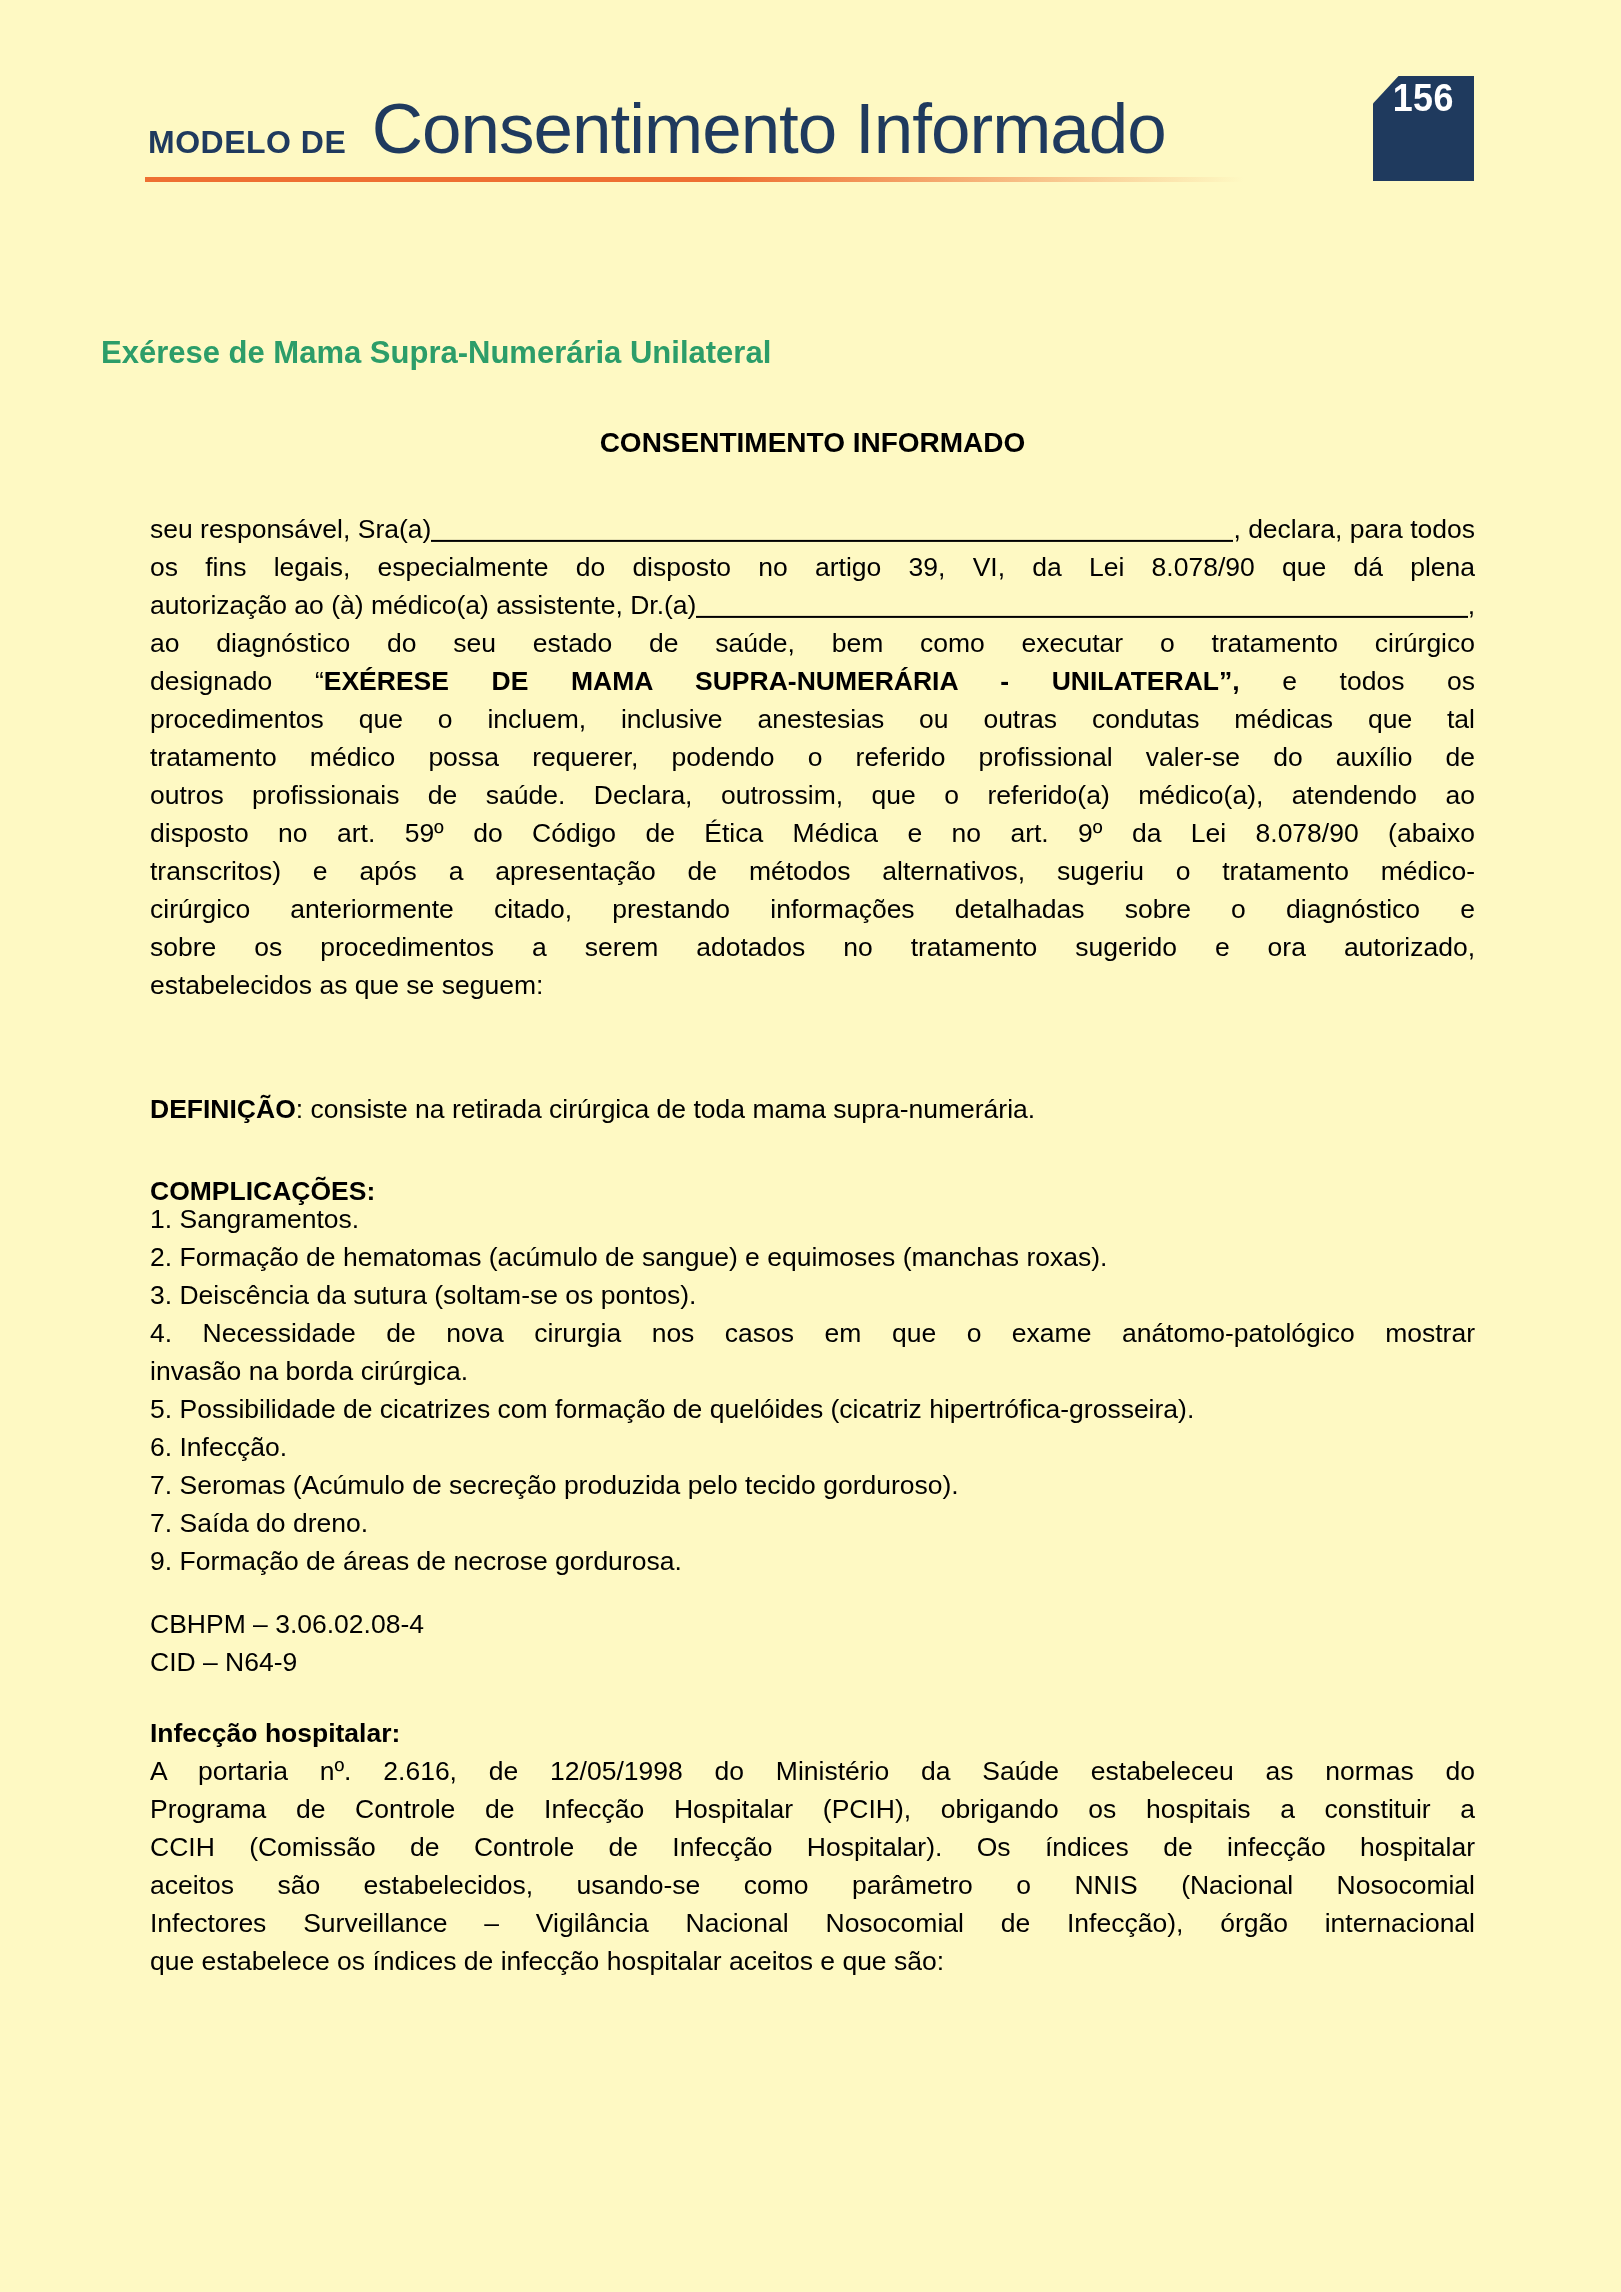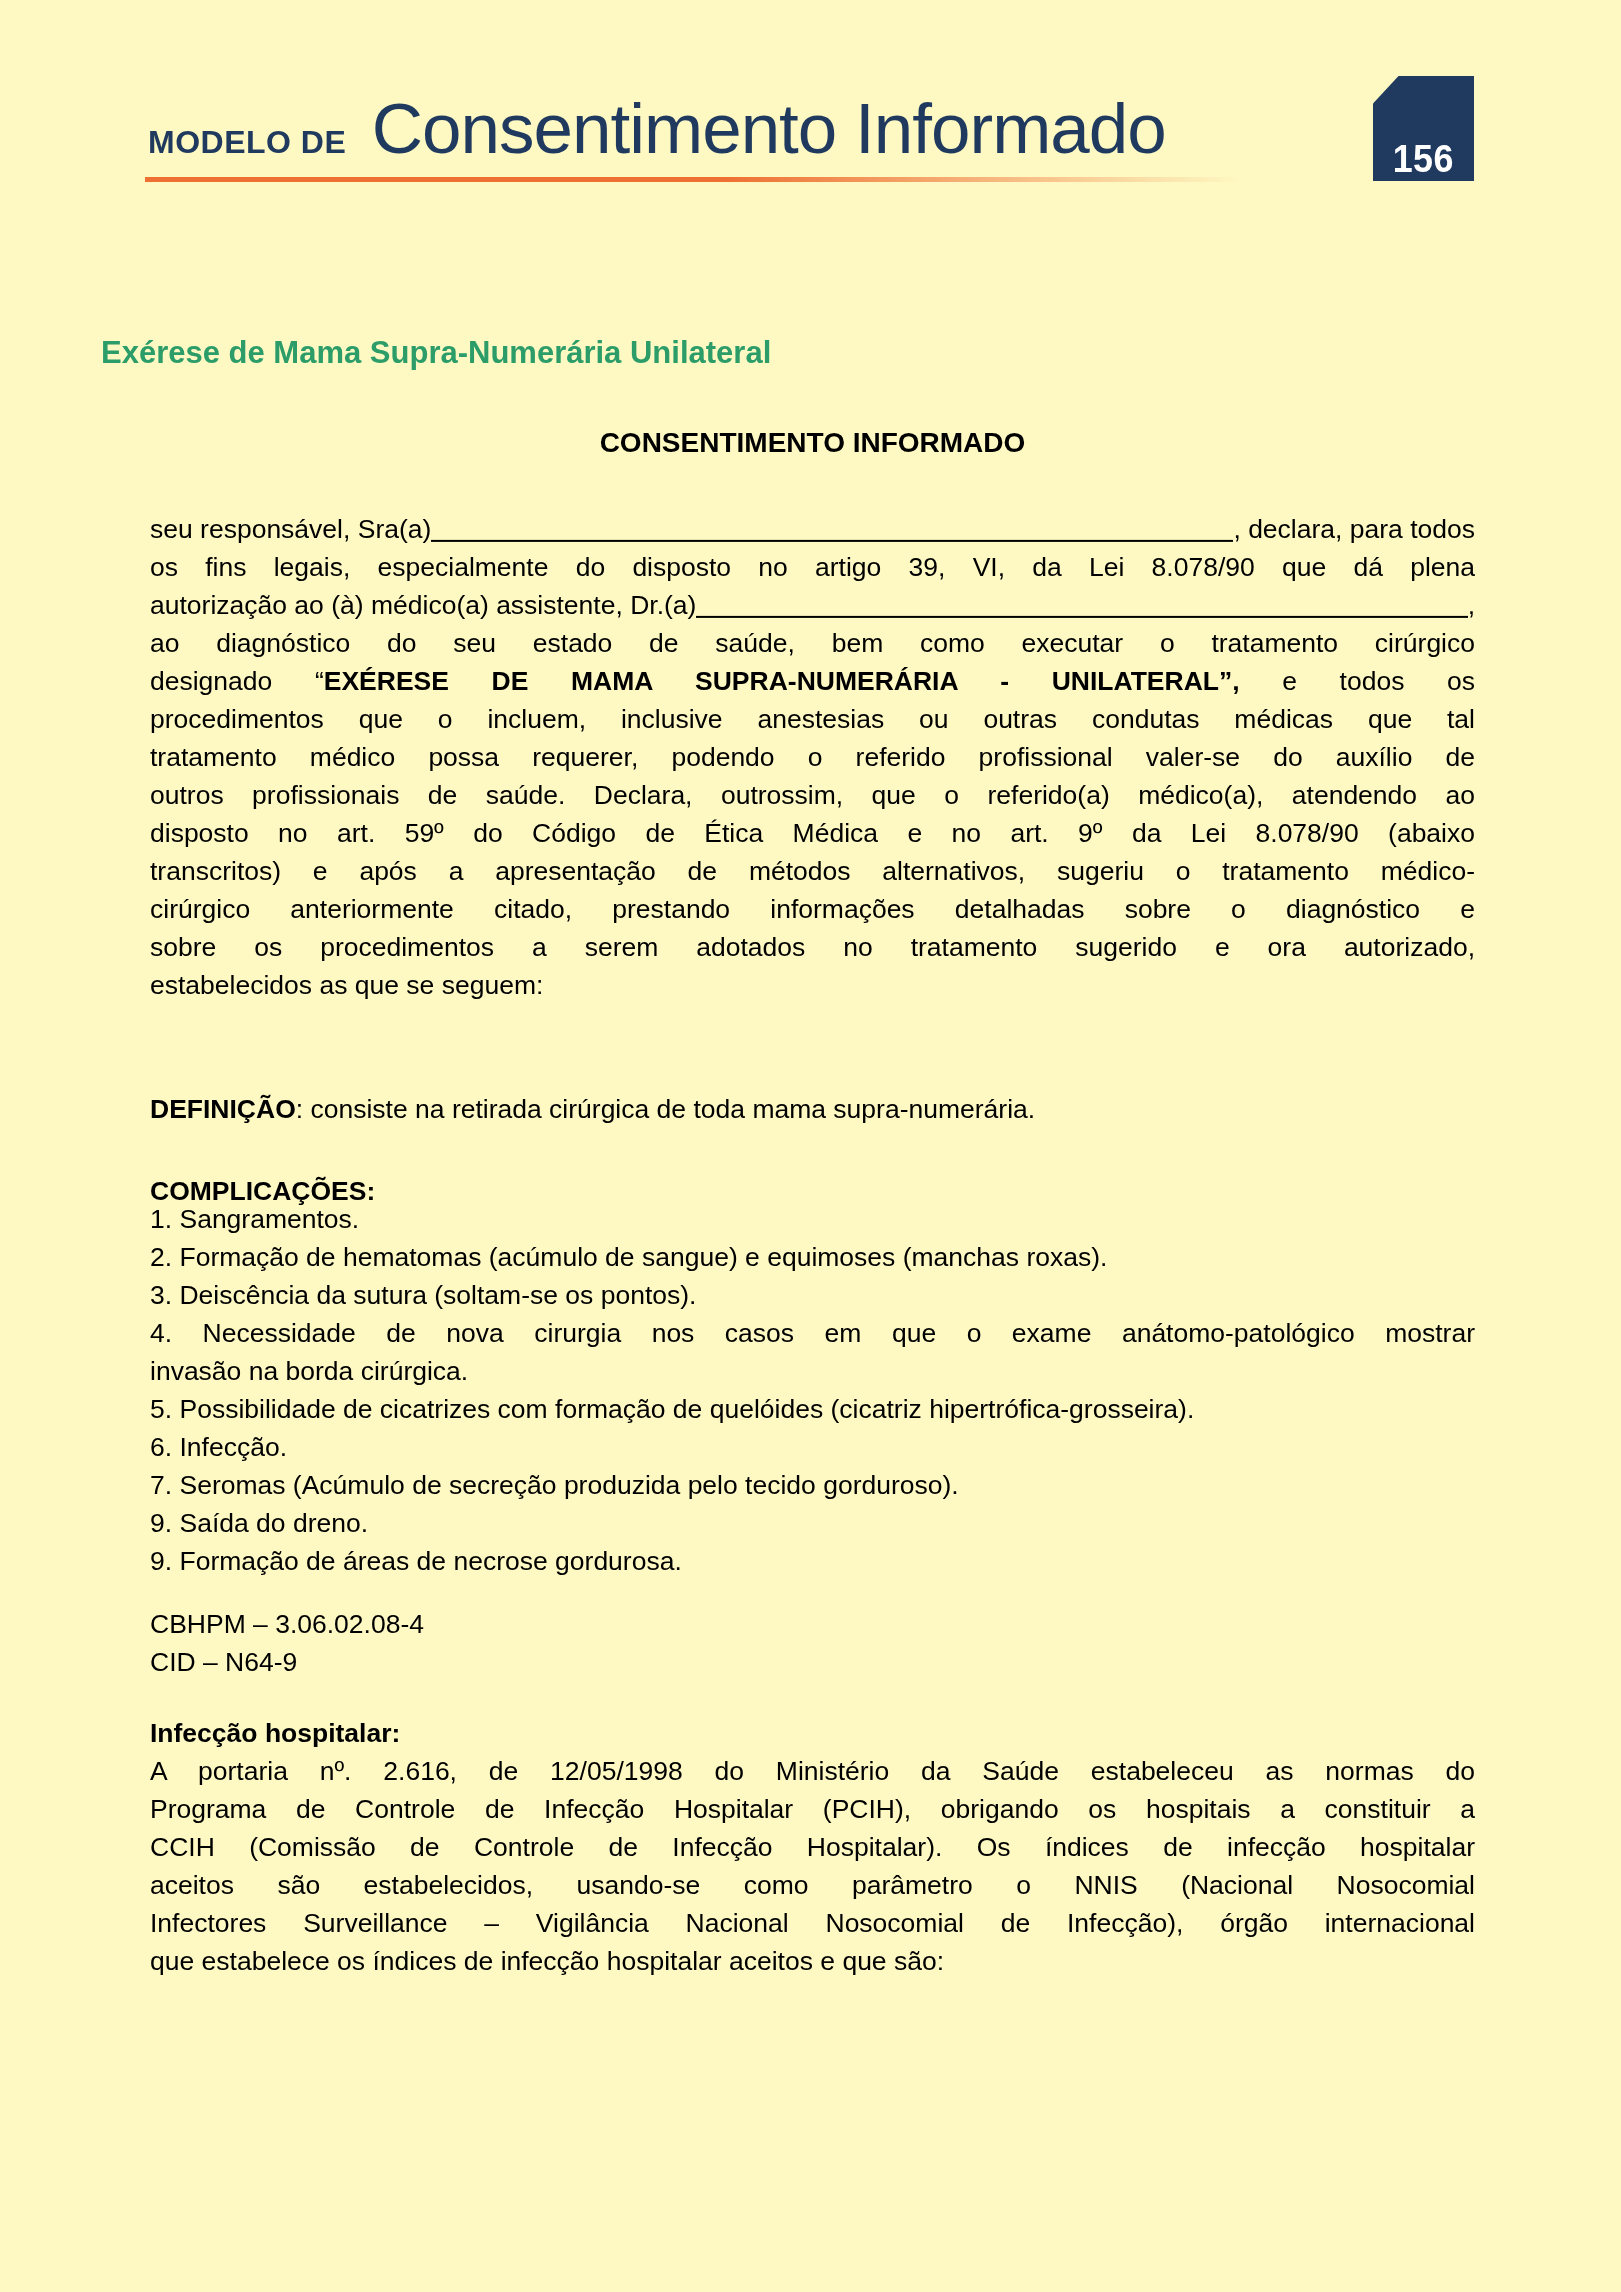--- a/index.html
+++ b/index.html
@@ -6,21 +6,21 @@
   .page{position:relative;width:1621px;height:2293px;background:#fef9c3;overflow:hidden;
         font-family:"Liberation Sans","DejaVu Sans",sans-serif;color:#000;}
   
   .masthead{position:absolute;left:148px;top:93px;display:flex;align-items:baseline;gap:25.5px;}
   .kicker{font-weight:bold;font-size:32px;line-height:1;letter-spacing:0.5px;color:var(--navy);}
   .masthead-title{font-weight:300;font-size:71px;line-height:1;letter-spacing:-1px;color:var(--navy);}
   .rule{position:absolute;left:145px;top:177px;width:1110px;height:4.9px;
         background:linear-gradient(to right,var(--orange) 0%,var(--orange) 52%,rgba(238,112,50,0) 99%);}
   .badge{position:absolute;left:1373px;top:76px;width:101px;height:105px;background:var(--navy);
          clip-path:polygon(25.5px 0,100% 0,100% 100%,0 100%,0 27.4px);
-         display:flex;align-items:flex-end;justify-content:center;}
+         display:flex;align-items:flex-start;justify-content:center;}
   .badge span{color:#fff;font-size:39px;font-weight:bold;letter-spacing:0.5px;transform:scaleX(.92);}
   
   .green-heading{position:absolute;left:101px;top:334px;font-size:31px;font-weight:bold;color:var(--green);line-height:1.2;}
   .center-title{position:absolute;left:150px;top:427px;width:1325px;text-align:center;font-size:28px;font-weight:bold;}
   .blk{position:absolute;left:150px;width:1325px;font-size:26.5px;line-height:38px;}
   .tline{min-height:38px;}
   .just{text-align:justify;text-align-last:justify;}
   .flexline{display:flex;align-items:baseline;}
   .flexline span{white-space:pre;}
   .fill{flex:1 1 auto;height:0;border-bottom:2px solid #000;transform:translateY(3.9px);}
@@ -78,21 +78,21 @@
 
   <section class="blk" style="top:1200px">
       <div class="tline"><span>1. Sangramentos.</span></div>
       <div class="tline"><span>2. Formação de hematomas (acúmulo de sangue) e equimoses (manchas roxas).</span></div>
       <div class="tline"><span>3. Deiscência da sutura (soltam-se os pontos).</span></div>
       <div class="tline just"><span>4. Necessidade de nova cirurgia nos casos em que o exame anátomo-patológico mostrar</span></div>
       <div class="tline"><span>invasão na borda cirúrgica.</span></div>
       <div class="tline"><span>5. Possibilidade de cicatrizes com formação de quelóides (cicatriz hipertrófica-grosseira).</span></div>
       <div class="tline"><span>6. Infecção.</span></div>
       <div class="tline"><span>7. Seromas (Acúmulo de secreção produzida pelo tecido gorduroso).</span></div>
-      <div class="tline"><span>9. Saída do dreno.</span></div>
+      <div class="tline"><span>7. Saída do dreno.</span></div>
       <div class="tline"><span>9. Formação de áreas de necrose gordurosa.</span></div>
     </section>
 
   <section class="blk" style="top:1605px">
       <div class="tline"><span>CBHPM – 3.06.02.08-4</span></div>
       <div class="tline"><span>CID – N64-9</span></div>
     </section>
 
   <div class="blk bold-line" style="top:1714px">Infecção hospitalar:</div>
 

